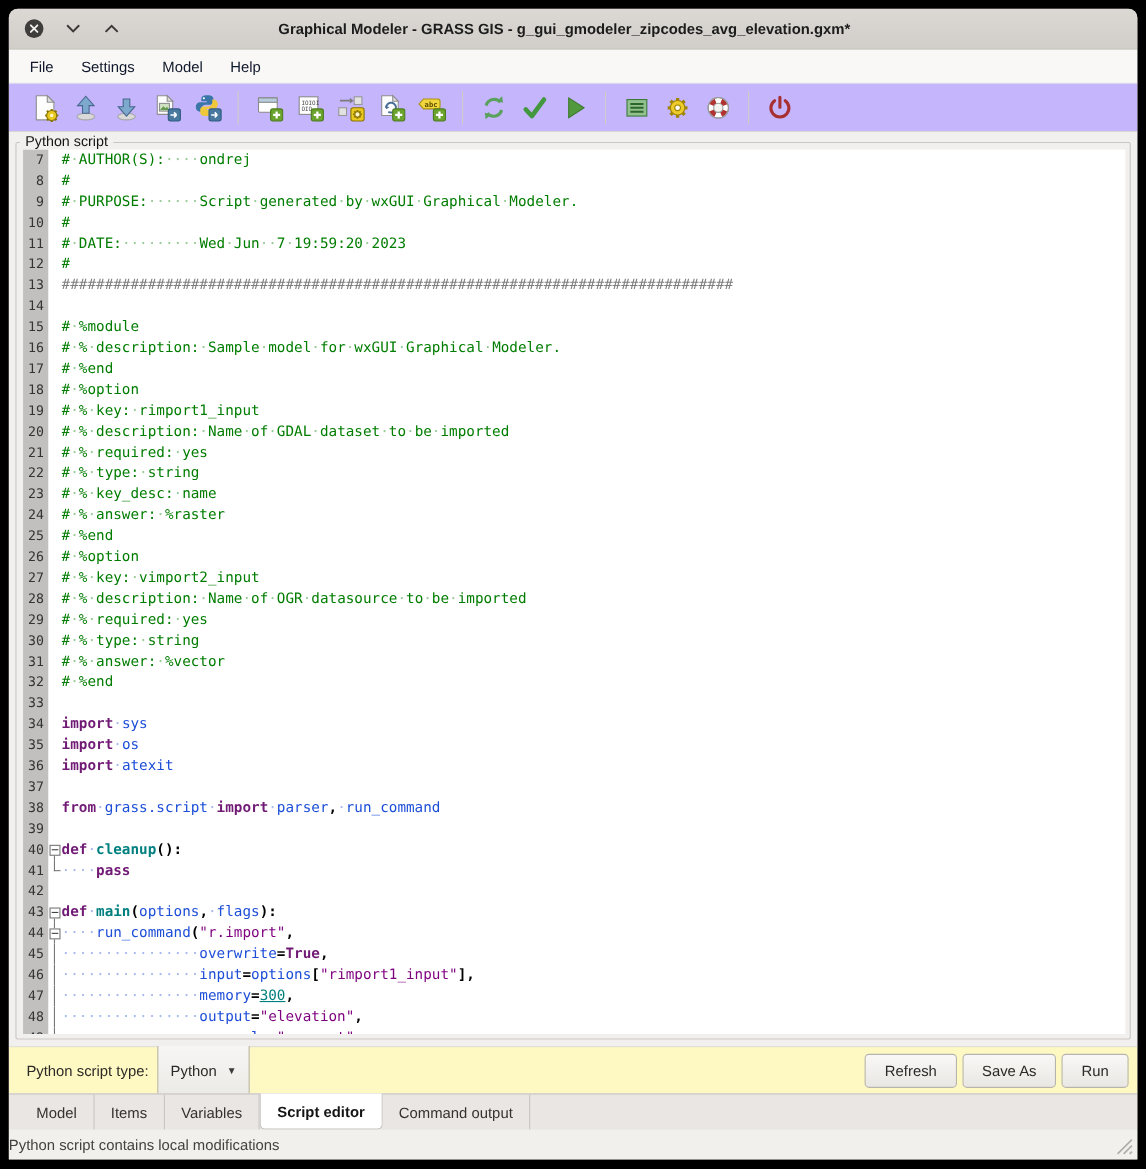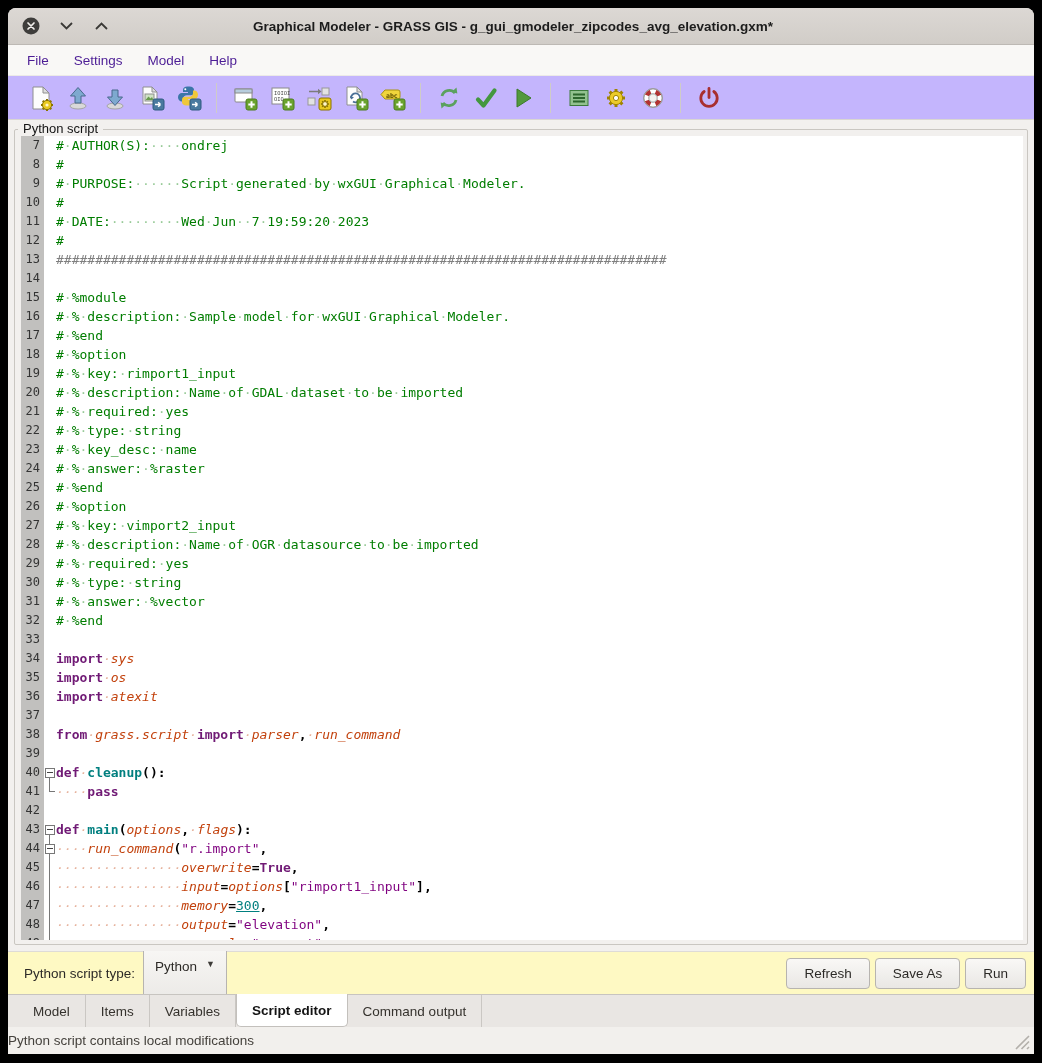--- a/index.html
+++ b/index.html
@@ -9,21 +9,21 @@
     display:flex;flex-direction:column;}
   
   .titlebar{height:36px;flex:none;background:linear-gradient(#dcd8d4,#d1cdc8);
     border-bottom:1px solid #bdb9b4;display:flex;align-items:center;position:relative;}
   .wctrls{display:flex;align-items:center;gap:17px;padding-left:14px;z-index:2;}
   .wbtn{width:18px;height:18px;display:flex;align-items:center;justify-content:center;cursor:default;}
   .title{position:absolute;left:0;right:16px;text-align:center;font-weight:bold;
     font-size:13.5px;color:#1c1c1c;}
   
   .menubar{height:30px;flex:none;background:#f9f8f6;border-bottom:1px solid #eceae7;
-    display:flex;align-items:center;padding-left:18px;gap:23px;font-size:13.5px;color:#4c1d95;}
+    display:flex;align-items:center;padding-left:18px;gap:23px;font-size:13.5px;color:#0f172a;}
   .menuitem{padding:2px 1px;}
   
   .toolbar{height:43px;flex:none;background:#c4b5fd;border-bottom:1px solid #d9d6d2;
     display:flex;align-items:center;padding-left:18px;gap:8px;}
   .tbtn{width:29px;height:29px;display:flex;align-items:center;justify-content:center;border-radius:3px;}
   .tsep{width:1px;height:30px;background:#cfccc8;margin:0 5px;flex:none;}
   
   .main{flex:1;position:relative;background:#f2f0ee;}
   .gb{position:absolute;left:6px;right:6px;top:9px;bottom:6px;
     border:1px solid #c9c6c1;border-radius:2px;}
@@ -39,36 +39,36 @@
   .code{white-space:pre;flex:1;}
   .lnfill{position:absolute;left:0;top:0;bottom:0;width:23px;background:#c1c0be;z-index:0;}
   .rows{position:relative;z-index:1;}
   .tok.com{color:#007d00;}
   .tok.blk{color:#7f7f7f;}
   .tok.kw{color:#701a75;font-weight:bold;}
   .tok.def{color:#007f7f;font-weight:bold;}
   .tok.str{color:#7f007f;}
   .tok.num{color:#007f7f;text-decoration:underline;}
   .tok.op{color:#000;font-weight:bold;}
-  .tok.id{color:#c2410c;font-style:italic;}
+  .tok.id{color:#1d4ed8;}
   .sp{opacity:.4;}
   .fbox{position:absolute;left:1px;top:5px;width:8px;height:8px;border:1px solid #777;
     background:#fff;box-sizing:content-box;}
   .fbox:after{content:"";position:absolute;left:1px;right:1px;top:3px;height:1px;background:#444;}
   .fup{position:absolute;left:5px;top:0;width:1px;height:5px;background:#777;}
   .fdn{position:absolute;left:5px;top:15px;width:1px;height:4px;background:#777;}
   .fvl{position:absolute;left:5px;top:0;bottom:0;width:1px;background:#777;}
   .fcv{position:absolute;left:5px;top:0;width:1px;height:10px;background:#777;}
   .fch{position:absolute;left:5px;top:9px;width:6px;height:1px;background:#777;}
   
   .ctrlbar{height:42px;flex:none;background:#fef9c3;border-top:1px solid #dedbd7;
     display:flex;align-items:center;padding:0 8px;font-size:13.5px;color:#2c2a27;}
   .ctrl-label{margin:0 8px 0 8px;}
   .dropdown{height:29px;padding:16px 11px;border:1px solid #b7b4b0;border-radius:4px;
-    background:linear-gradient(#f9f8f6,#eae8e5);display:flex;gap:9px;}
+    background:linear-gradient(#f9f8f6,#eae8e5);display:flex;align-items:center;gap:9px;}
   .caret{font-size:9px;color:#3d3b38;}
   .spacer{flex:1;}
   .btn{height:29px;padding:0 17px;margin-left:5px;border:1px solid #b7b4b0;border-radius:4px;
     background:linear-gradient(#f9f8f6,#e9e7e4);display:flex;align-items:center;color:#2c2a27;}
   
   .tabbar{height:32px;flex:none;background:#e9e6e3;border-top:1px solid #c7c4c0;
     display:flex;align-items:stretch;padding-left:10px;font-size:13.5px;color:#35322d;}
   .tab{display:flex;align-items:center;padding:0 15px;border-right:1px solid #cac7c3;}
   .tab.active{background:#fff;font-weight:bold;border:1px solid #c3c0bc;border-top:none;
     border-radius:0 0 5px 5px;margin-top:-1px;color:#141414;}

